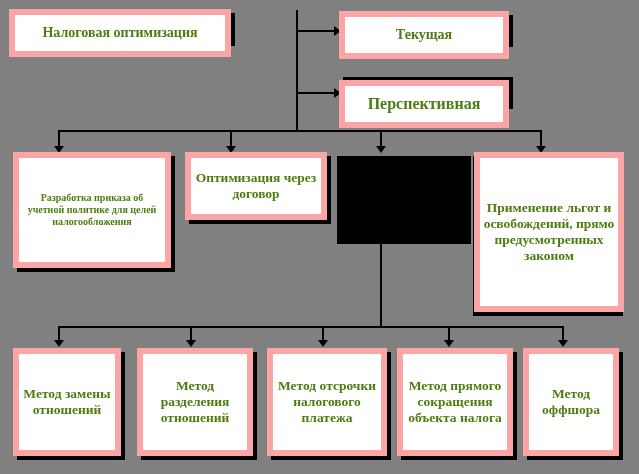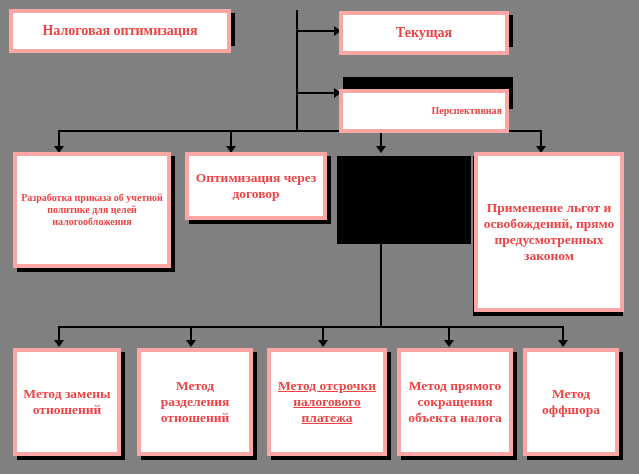--- a/index.html
+++ b/index.html
@@ -11,29 +11,29 @@
     position: relative;
     width: 639px;
     height: 474px;
     background: #808080;
     font-family: "Liberation Serif", serif;
     overflow: hidden;
   }
   .node {
     position: absolute;
     background: #ffffff;
-    border: 4px solid #fca5a5;
+    border: 6px solid #fca5a5;
     box-sizing: border-box;
     display: flex;
     align-items: center;
     justify-content: center;
     text-align: center;
     font-family: "Liberation Serif", serif;
     font-weight: bold;
-    color: #ef4444;
+    color: #4d7c0f;
     line-height: 1.18;
     padding: 18px 3px;
   }
   .node span {
     display: block;
     width: 100%;
   }
   .shadow {
     position: absolute;
     background: #000000;
@@ -121,21 +121,21 @@
   <div class="shadow" style="left:527px; top:352px; width:96px; height:108px;"></div>
 
   <div class="node" style="left:9px; top:9px; width:222px; height:33px; font-size:14px;">
     <span>Налоговая оптимизация</span>
   </div>
 
   <div class="node" style="left:339px; top:11px; width:170px; height:32px; font-size:14px;justify-content:flex-end;">
     <span>Текущая</span>
   </div>
 
-  <div class="node" style="left:339px; top:89px; width:170px; height:32px; font-size:10px;text-align:right;">
+  <div class="node" style="left:339px; top:80px; width:170px; height:32px; font-size:16px;">
     <span>Перспективная</span>
   </div>
 
   <div class="node" style="left:13px; top:152px; width:158px; height:116px; font-size:10px;">
     <span>Разработка приказа об учетной политике для целей налогообложения</span>
   </div>
 
   <div class="node" style="left:185px; top:152px; width:142px; height:68px; font-size:13.5px;">
     <span>Оптимизация через договор</span>
   </div>
@@ -146,21 +146,21 @@
   </div>
 
   <div class="node" style="left:13px; top:348px; width:108px; height:108px; font-size:13.5px;">
     <span>Метод замены отношений</span>
   </div>
 
   <div class="node" style="left:137px; top:348px; width:116px; height:108px; font-size:13.5px;">
     <span>Метод разделения отношений</span>
   </div>
 
-  <div class="node" style="left:267px; top:348px; width:120px; height:108px; font-size:13.5px;text-decoration:underline;">
+  <div class="node" style="left:267px; top:348px; width:120px; height:108px; font-size:13.5px;">
     <span>Метод отсрочки налогового платежа</span>
   </div>
 
   <div class="node" style="left:397px; top:348px; width:116px; height:108px; font-size:13.5px;">
     <span>Метод прямого сокращения объекта налога</span>
   </div>
 
   <div class="node" style="left:523px; top:348px; width:96px; height:108px; font-size:13.5px;">
     <span>Метод оффшора</span>
   </div>

